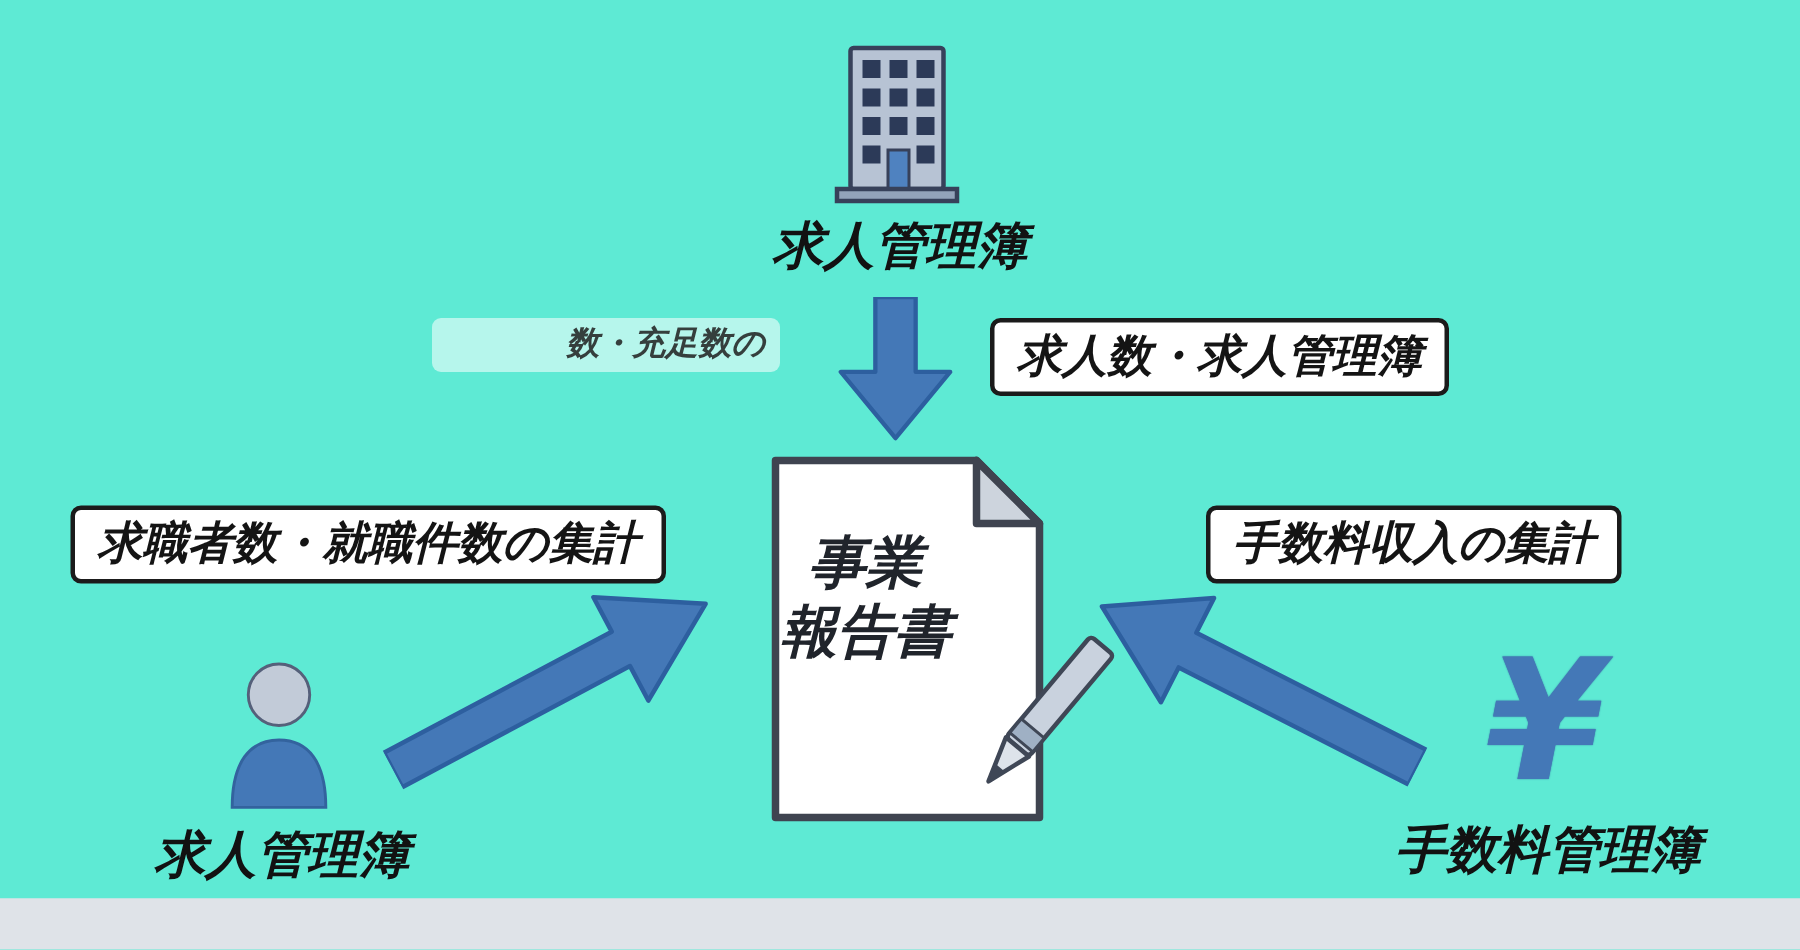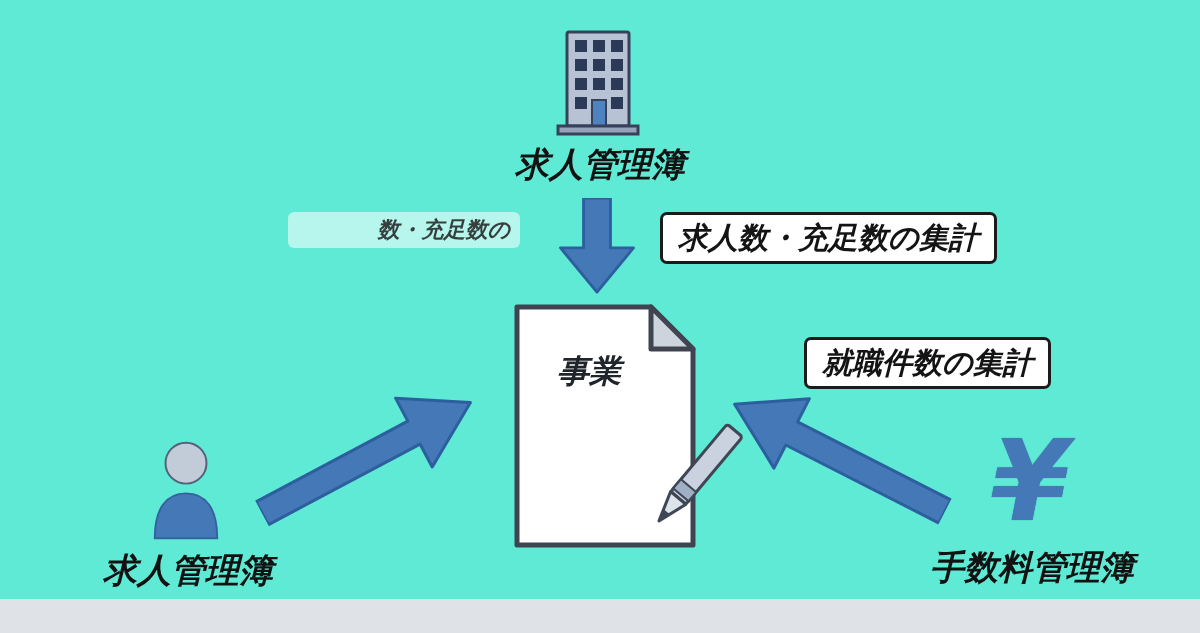--- a/index.html
+++ b/index.html
@@ -44,23 +44,23 @@
     position:absolute;
     transform:translateX(-50%);
     font-size:34px;
     font-weight:bold;
     color:#121212;
     white-space:nowrap;
     line-height:1.1;
   }
   .doc-text {
     position:absolute;
-    left:488px; top:352px; width:202px;
+    left:476px; top:352px; width:202px;
     text-align:center;
-    font-size:32px;
+    font-size:38px;
     font-weight:bold;
     color:#20242b;
     line-height:1.22;
   }
   .yen-symbol {
     position:absolute;
     left:970px; top:428px; width:120px;
     text-align:center;
     font-size:112px;
     font-weight:bold;
@@ -93,29 +93,30 @@
   </svg>
 
   <div class="node-title" style="left:600px; top:146px;">求人管理簿</div>
 
   <svg class="abs" style="left:557px; top:198px;" width="80" height="96" viewBox="0 0 80 100">
     <polygon points="26,0 54,0 54,52 78,52 40,98 2,52 26,52" fill="#4478b7" stroke="#2d5f9f" stroke-width="3" stroke-linejoin="round"></polygon>
   </svg>
 
   <div class="ghost-box" style="left:288px; top:212px; width:212px; text-align:right;">数・充足数の</div>
 
-  <div class="label-box" style="left:660px; top:212px;">求人数・充足数の集計</div>
+  <div class="label-box" style="left:660px; top:212px;">求人数・求人管理簿</div>
 
   <svg class="abs" style="left:503px; top:297px;" width="202" height="260" viewBox="0 0 202 260">
     <path d="M14,10 H148 L190,52 V248 H14 Z" fill="#ffffff" stroke="#3f4450" stroke-width="5" stroke-linejoin="round"></path>
     <path d="M148,10 V52 H190 Z" fill="#cdd4dd" stroke="#3f4450" stroke-width="5" stroke-linejoin="round"></path>
   </svg>
 
   <div class="doc-text">
     <span>事業</span><br>
+    <span>報告書</span>
   </div>
 
   <svg class="abs" style="left:640px; top:408px;" width="110" height="140" viewBox="0 0 110 140">
     <g transform="rotate(40 55 70)">
       <rect x="45" y="8" width="20" height="88" rx="3" fill="#c9d2de" stroke="#3f4756" stroke-width="3"></rect>
       <rect x="45" y="80" width="20" height="12" fill="#9fb0c4" stroke="#3f4756" stroke-width="2"></rect>
       <polygon points="45,96 65,96 55,126" fill="#dde3ea" stroke="#3f4756" stroke-width="3" stroke-linejoin="round"></polygon>
       <polygon points="51,114 59,114 55,126" fill="#3f4756"></polygon>
     </g>
   </svg>
@@ -124,24 +125,25 @@
     <circle cx="40" cy="26" r="21" fill="#c2cbd8" stroke="#55607a" stroke-width="2"></circle>
     <path d="M8,103 C8,72 20,57 40,57 C60,57 72,72 72,103 Z" fill="#4478b7" stroke="#33639e" stroke-width="2"></path>
   </svg>
 
   <div class="node-title" style="left:188px; top:552px;">求人管理簿</div>
 
   <svg class="abs" style="left:248px; top:412px; transform:rotate(-28deg);" width="240" height="90" viewBox="0 0 240 90">
     <polygon points="0,32 172,32 172,6 236,45 172,84 172,58 0,58" fill="#4478b7" stroke="#2d5f9f" stroke-width="3" stroke-linejoin="round"></polygon>
   </svg>
 
+  <div class="label-box" style="left:47px; top:337px;">求職者数・就職件数の集計</div>
 
   <div class="yen-symbol">¥</div>
 
   <div class="node-title" style="left:1032px; top:549px;text-align:center;">手数料管理簿</div>
 
   <svg class="abs" style="left:718px; top:412px; transform:rotate(27deg);" width="240" height="90" viewBox="0 0 240 90">
     <polygon points="4,45 68,6 68,32 240,32 240,58 68,58 68,84" fill="#4478b7" stroke="#2d5f9f" stroke-width="3" stroke-linejoin="round"></polygon>
   </svg>
 
-  <div class="label-box" style="left:804px; top:337px;">就職件数の集計</div>
+  <div class="label-box" style="left:804px; top:337px;">手数料収入の集計</div>
 
 </div>
 
 </body></html>

